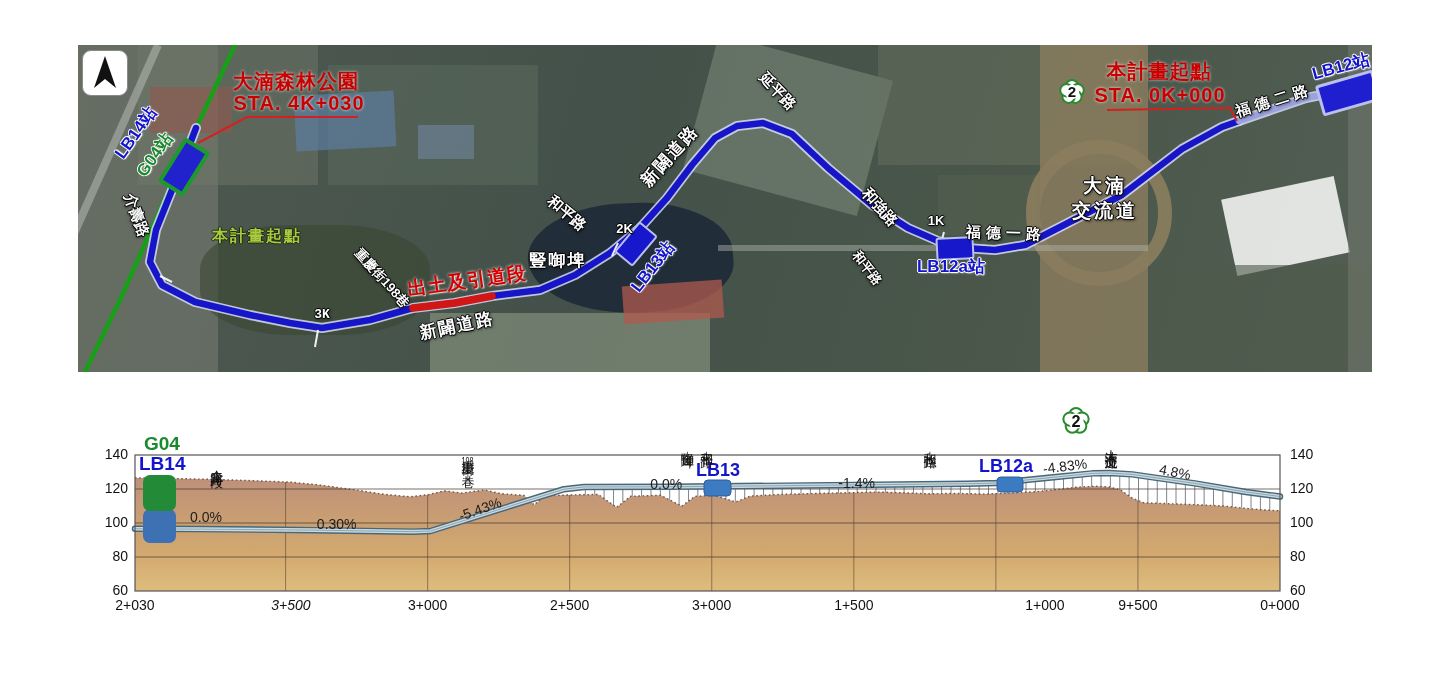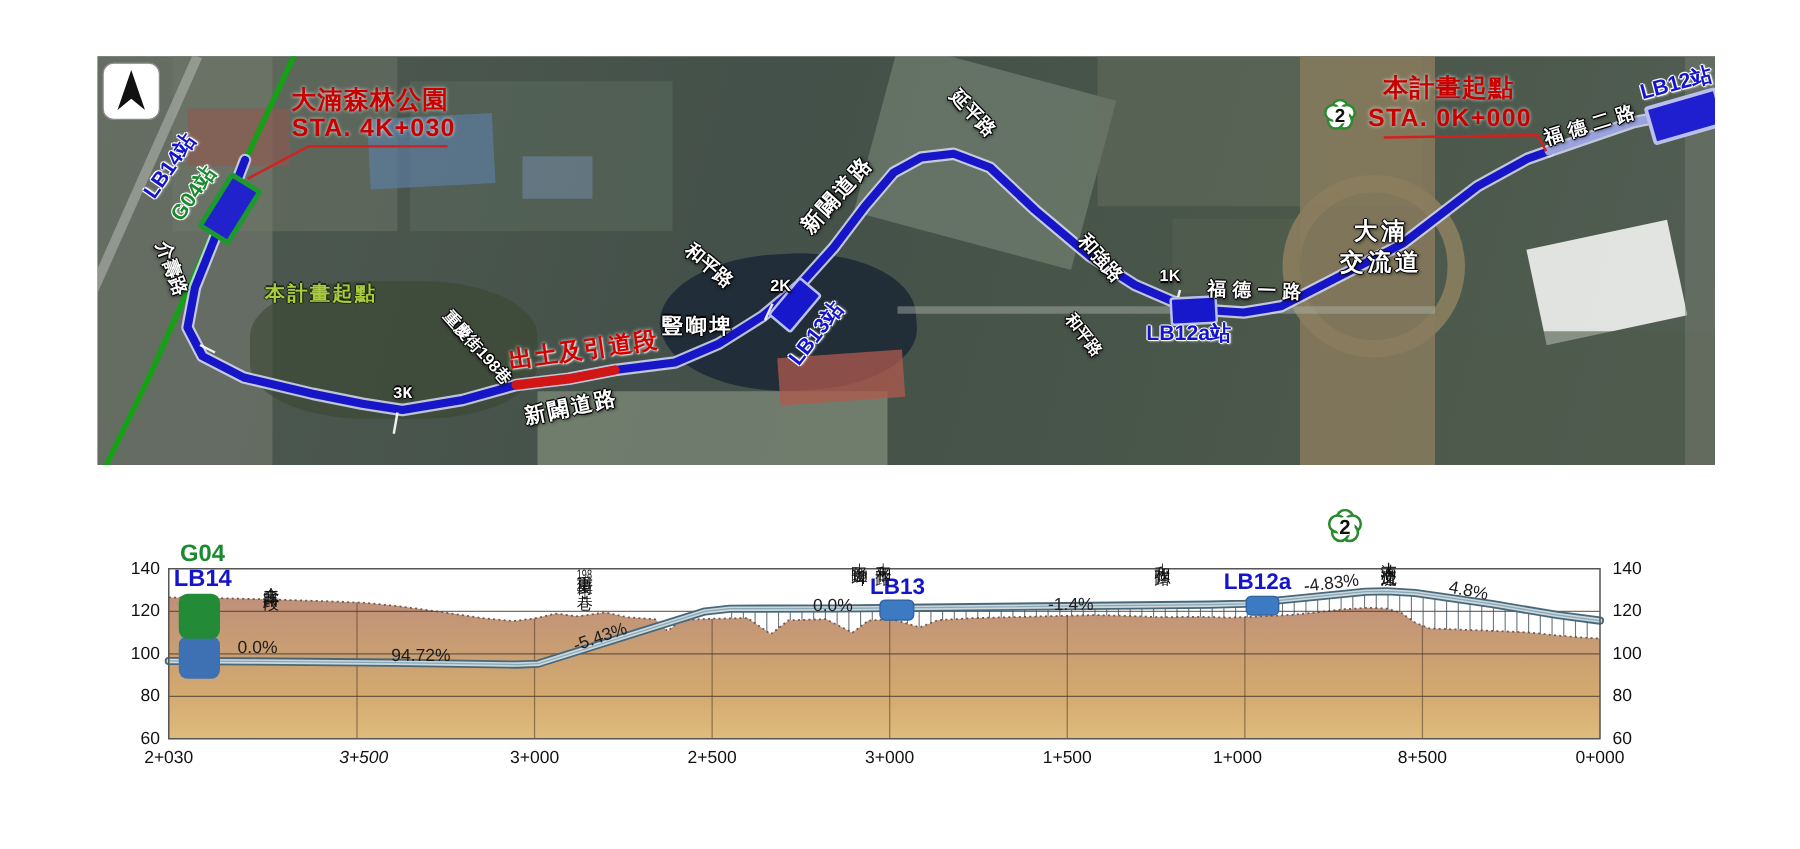--- a/index.html
+++ b/index.html
@@ -251,25 +251,25 @@
       <div class="prof-label axis" style="left: 96px; top: 548px; width: 32px; text-align: right;">80</div>
       <div class="prof-label axis" style="left: 1290px; top: 548px;">80</div>
       <div class="prof-label axis" style="left: 96px; top: 582px; width: 32px; text-align: right;">60</div>
       <div class="prof-label axis" style="left: 1290px; top: 582px;">60</div>
       <div class="prof-label axis" style="left: 135px; top: 597px; transform: translateX(-50%);">2+030</div>
       <div class="prof-label axis" style="left: 291px; top: 597px; transform: translateX(-50%); font-style: italic;">3+500</div>
       <div class="prof-label axis" style="left: 427.643px; top: 597px; transform: translateX(-50%);">3+000</div>
       <div class="prof-label axis" style="left: 569.702px; top: 597px; transform: translateX(-50%);">2+500</div>
       <div class="prof-label axis" style="left: 711.762px; top: 597px; transform: translateX(-50%);">3+000</div>
       <div class="prof-label axis" style="left: 853.821px; top: 597px; transform: translateX(-50%);">1+500</div>
-      <div class="prof-label axis" style="left: 990px; top: 597px; transform: translateX(-50%);">1+000</div>
-      <div class="prof-label axis" style="left: 1137.94px; top: 597px; transform: translateX(-50%);">8+500</div>
+      <div class="prof-label axis" style="left: 1045px; top: 597px; transform: translateX(-50%);">1+000</div>
+      <div class="prof-label axis" style="left: 1137.94px; top: 597px; transform: translateX(-50%);">9+500</div>
       <div class="prof-label axis" style="left: 1280px; top: 597px; transform: translateX(-50%);">0+000</div>
       <div class="prof-label grade" style="left: 206.03px; top: 517.39px; transform: translate(-50%, -50%) rotate(0deg);">0.0%</div>
-      <div class="prof-label grade" style="left: 336.725px; top: 523.85px; transform: translate(-50%, -50%) rotate(0deg);">94.72%</div>
+      <div class="prof-label grade" style="left: 336.725px; top: 523.85px; transform: translate(-50%, -50%) rotate(0deg);">0.30%</div>
       <div class="prof-label grade" style="left: 479.921px; top: 509.4px; transform: translate(-50%, -50%) rotate(-19deg);">-5.43%</div>
       <div class="prof-label grade" style="left: 666.303px; top: 483.9px; transform: translate(-50%, -50%) rotate(0deg);">0.0%</div>
       <div class="prof-label grade" style="left: 856.663px; top: 482.88px; transform: translate(-50%, -50%) rotate(0deg);">-1.4%</div>
       <div class="prof-label grade" style="left: 1064.64px; top: 466.22px; transform: translate(-50%, -50%) rotate(-7deg);">-4.83%</div>
       <div class="prof-label grade" style="left: 1175.44px; top: 472px; transform: translate(-50%, -50%) rotate(11deg);">4.8%</div>
       <div class="prof-label stn-name" style="left: 144px; top: 433px; color: rgb(26, 138, 46);">G04</div>
       <div class="prof-label stn-name" style="left: 139px; top: 453px; color: rgb(20, 20, 204);">LB14</div>
       <div class="prof-label stn-name" style="left: 718px; top: 470px; color: rgb(20, 20, 204); font-size: 18px; transform: translate(-50%, -50%);">LB13</div>
       <div class="prof-label stn-name" style="left: 1006px; top: 466px; color: rgb(20, 20, 204); font-size: 18px; transform: translate(-50%, -50%);">LB12a</div>
       <div class="prof-label arrow" style="left: 216.826px; top: 483px;">↓</div>

